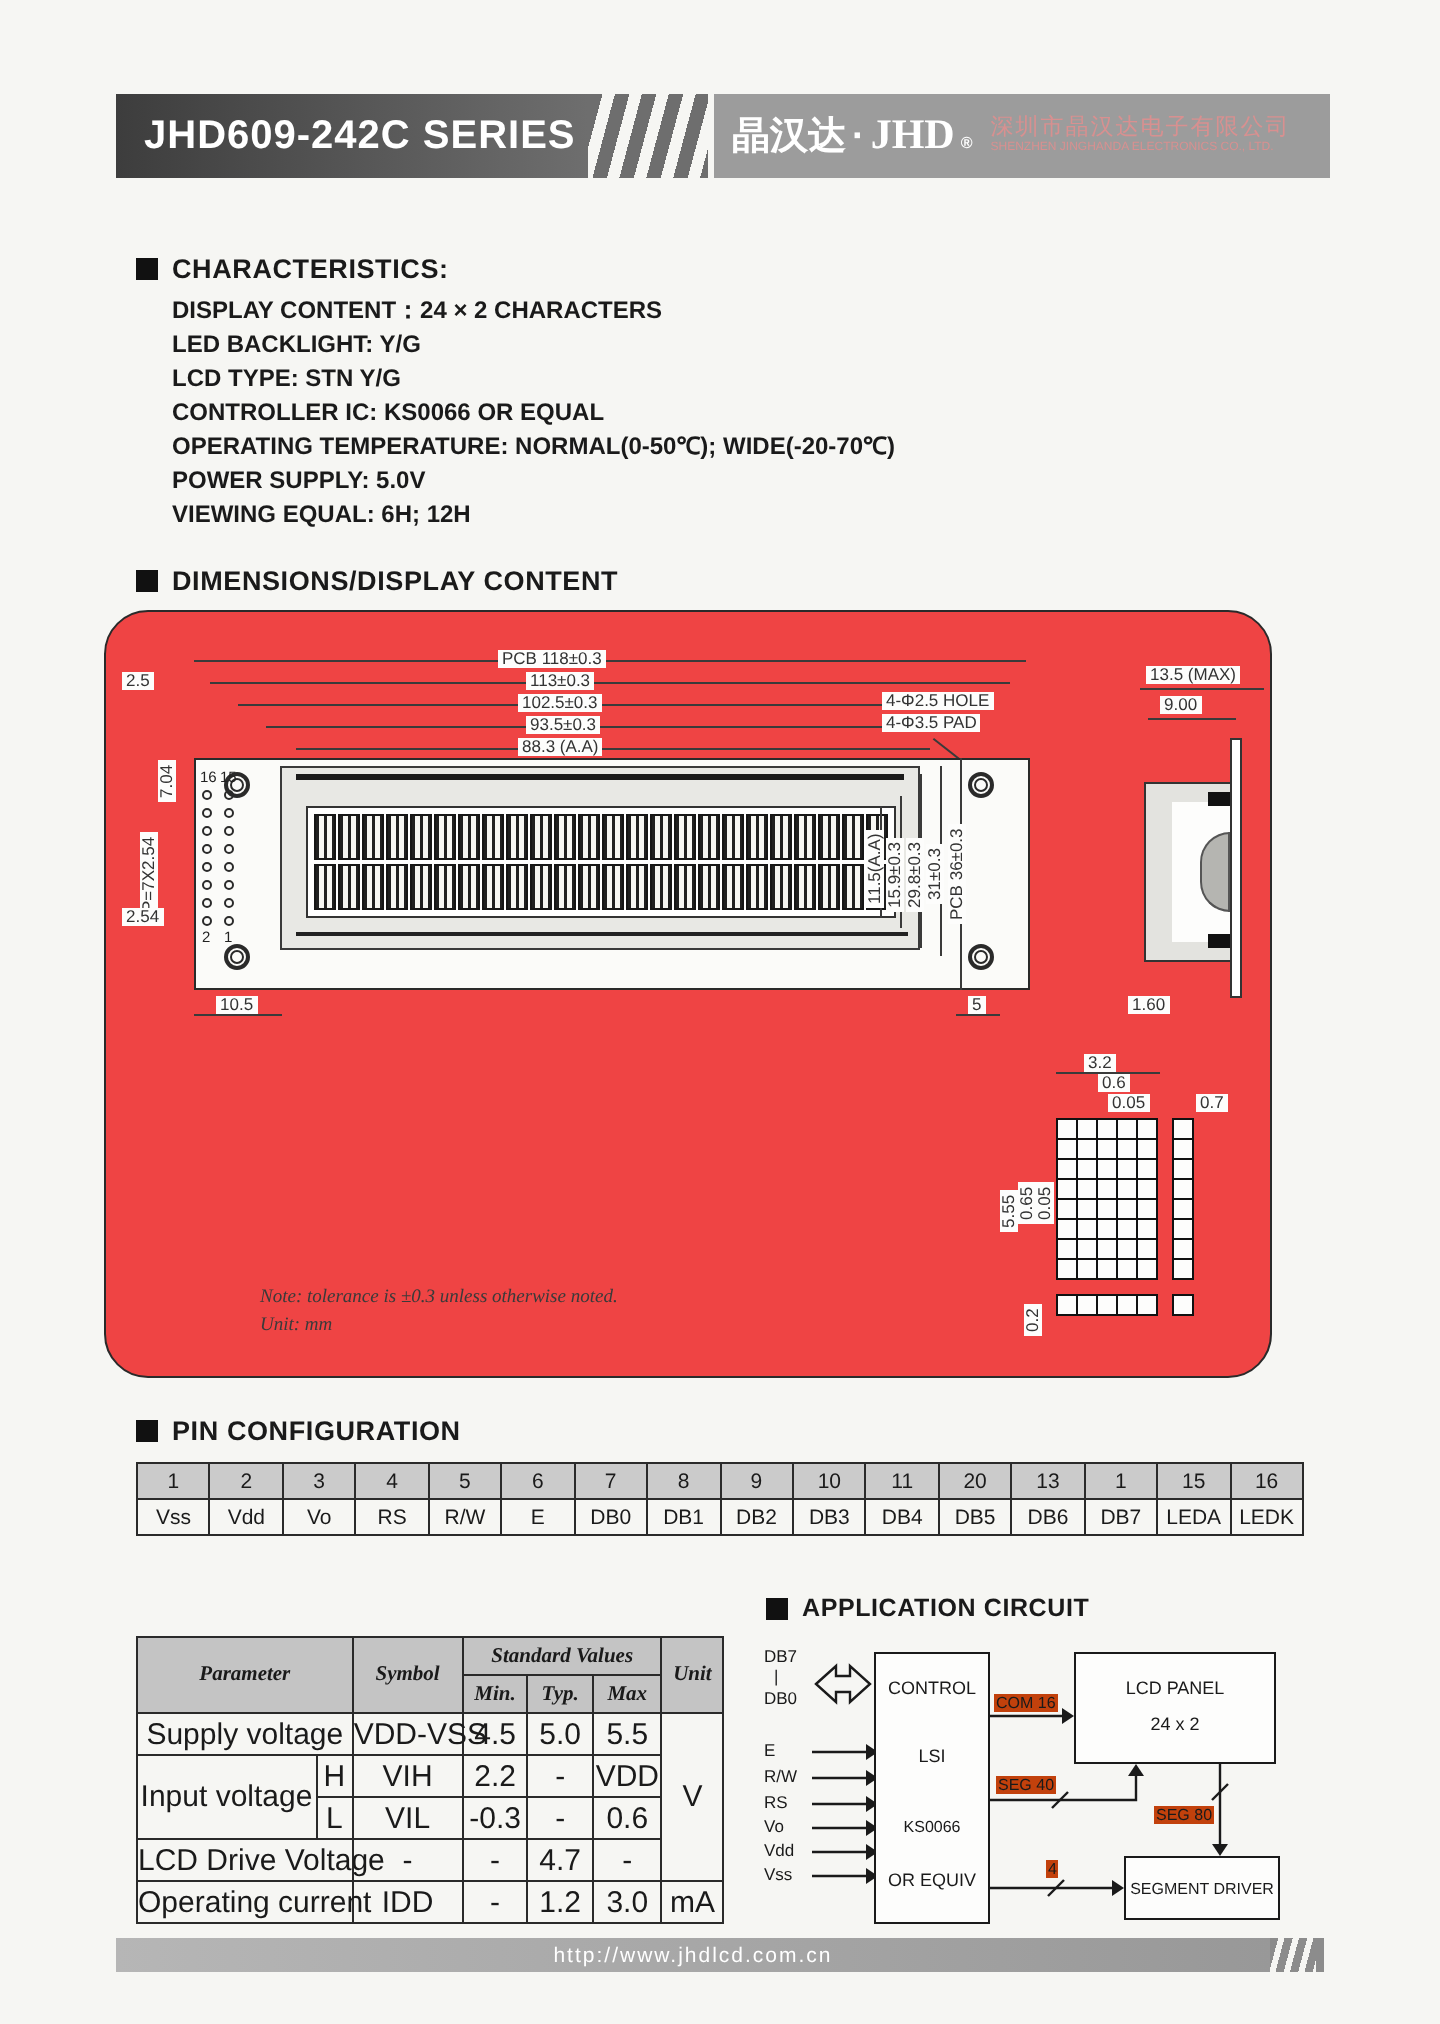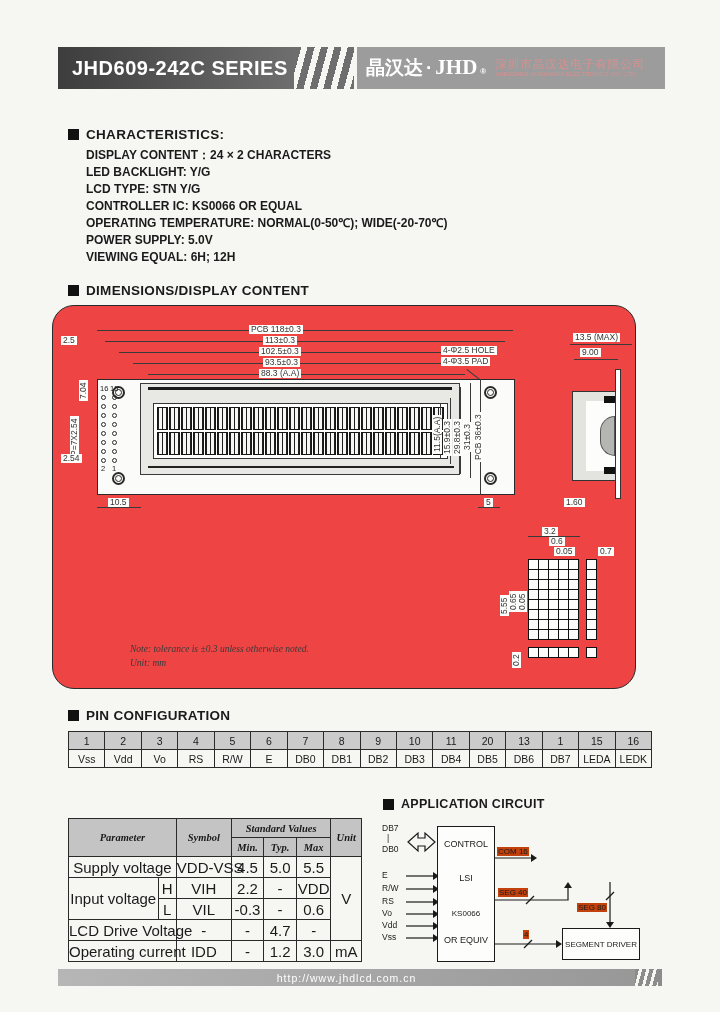--- a/index.html
+++ b/index.html
@@ -488,20 +488,24 @@
       <span class="abs blktxt" style="top:46px;">LSI</span>
       <span class="abs blktxt" style="top:82px;font-size:8px;">KS0066</span>
       <span class="abs blktxt" style="top:108px;">OR EQUIV</span>
     </div>
 
     <span class="abs cirlbl" style="left:119px;top:29px;">COM 16</span>
     <span class="abs cirlbl" style="left:120px;top:70px;">SEG 40</span>
     <span class="abs cirlbl" style="left:199px;top:85px;">SEG 80</span>
     <span class="abs cirlbl" style="left:145px;top:112px;">4</span>
 
+    <div class="abs blk" style="left:159px;top:8px;width:101px;height:56px;">
+      <span class="abs blktxt" style="top:12px;">LCD PANEL</span>
+      <span class="abs blktxt" style="top:30px;">24 x 2</span>
+    </div>
     <div class="abs blk" style="left:184px;top:110px;width:78px;height:32px;display:flex;align-items:center;">
       <span class="blktxt" style="font-size:8px;">SEGMENT DRIVER</span>
     </div>
   </div>
 
   <div class="abs ftr">
     <span>http://www.jhdlcd.com.cn</span>
   </div>
   <div class="abs ftr-stripes"></div>
   <div class="abs ftr-end"></div>

